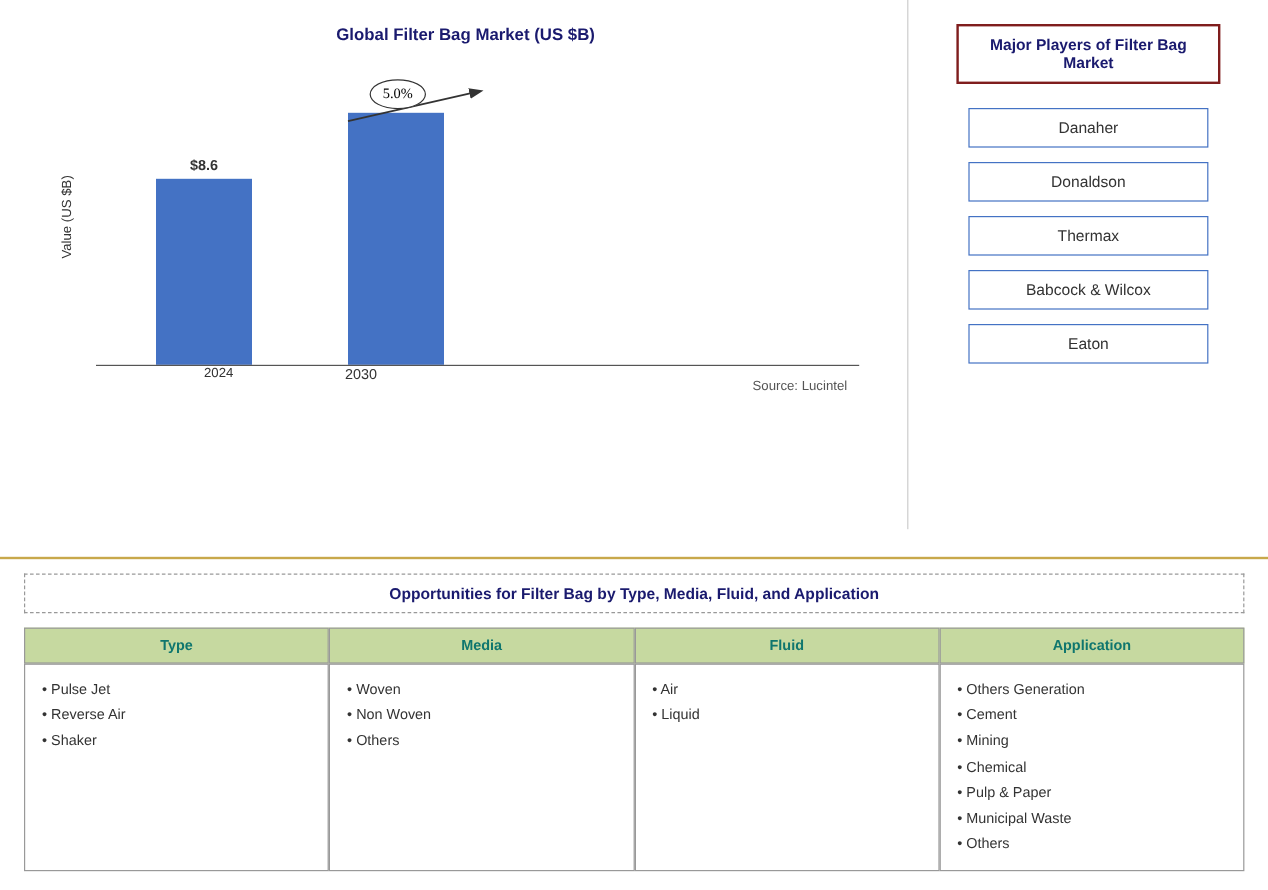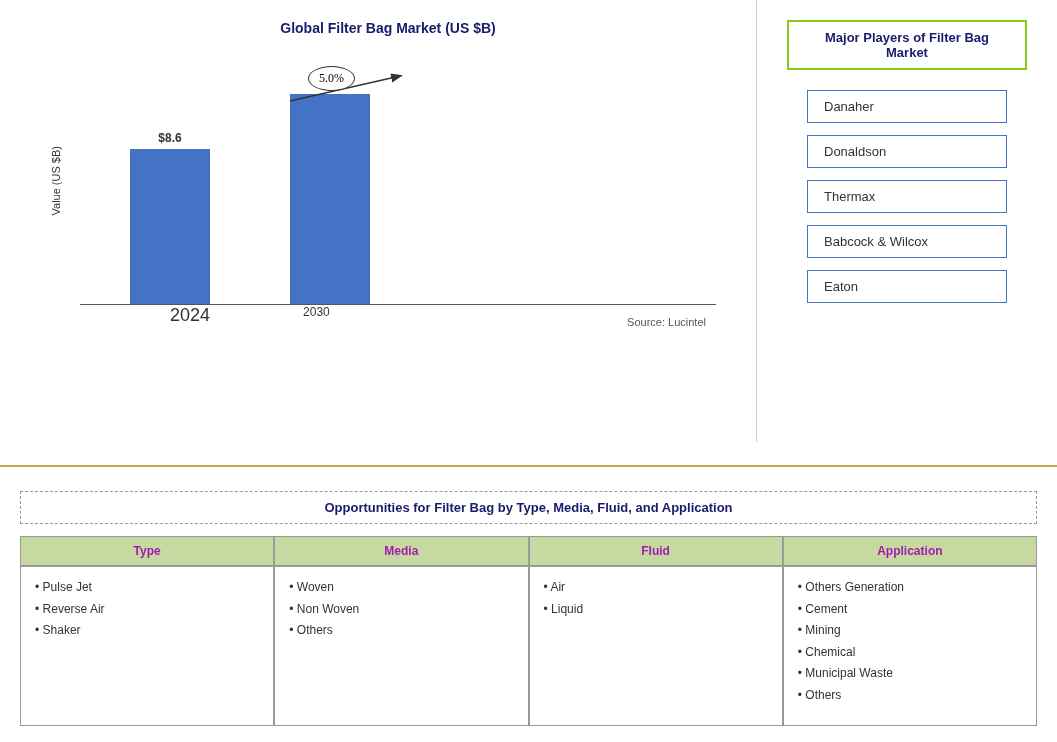--- a/index.html
+++ b/index.html
@@ -62,44 +62,44 @@
     
     .right-panel {
       width: 300px;
       padding: 20px 20px 20px 20px;
       display: flex;
       flex-direction: column;
       align-items: center;
     }
 
     .players-title-box {
-      border: 2px solid #84cc16;
+      border: 2px solid #7f1d1d;
       padding: 8px 16px;
       text-align: center;
       font-size: 13px;
       font-weight: bold;
       color: #1a1a6e;
       margin-bottom: 20px;
-      width: 240px;
+      width: 220px;
     }
 
     .player-item {
       border: 1px solid #4472c4;
       padding: 8px 16px;
       margin-bottom: 12px;
-      text-align: left;
+      text-align: center;
       font-size: 13px;
       color: #333;
       width: 200px;
       background: #fff;
     }
 
     
     .bottom-section {
-      padding: 24px 20px 16px 20px;
+      padding: 12px 20px 16px 20px;
     }
 
     .opportunities-title {
       border: 1.5px dashed #999;
       padding: 8px 16px;
       text-align: center;
       font-size: 13px;
       font-weight: bold;
       color: #1a1a6e;
       margin-bottom: 12px;
@@ -111,21 +111,21 @@
     }
 
     .opp-header-cell {
       flex: 1;
       background: #c6d9a0;
       border: 1px solid #999;
       text-align: center;
       padding: 7px 4px;
       font-size: 12px;
       font-weight: bold;
-      color: #a21caf;
+      color: #0f766e;
     }
 
     .opp-body-row {
       display: flex;
       flex-direction: row;
     }
 
     .opp-body-cell {
       flex: 1;
       border: 1px solid #999;
@@ -186,21 +186,21 @@
             <div style="display:flex; flex-direction:column; align-items:center; margin:0 40px;">
               <div style="font-size:12px; font-weight:bold; color:#333; margin-bottom:4px;">$11.5</div>
               <div style="width:80px; height:210px; background:#4472c4;"></div>
             </div>
 
           </div>
 
           <div style="border-top:1.5px solid #555; width:calc(100% - 20px); margin-left:10px;"></div>
 
           <div style="display:flex; flex-direction:row; padding-left:60px;">
-            <div style="margin:0 53px 0 40px; font-size:18px; color:#333;">2024</div>
+            <div style="margin:0 53px 0 40px; font-size:11px; color:#333;">2024</div>
             <div style="margin:0 40px; font-size:12px; color:#333;">2030</div>
           </div>
 
         </div>
       </div>
 
       <div style="font-size:11px; color:#555; text-align:right; width:100%; margin-top:10px; padding-right:20px;">Source: Lucintel</div>
     </div>
 
     <div class="right-panel">
@@ -250,20 +250,21 @@
           <li>Liquid</li>
         </ul>
       </div>
 
       <div class="opp-body-cell">
         <ul>
           <li>Others Generation</li>
           <li>Cement</li>
           <li>Mining</li>
           <li>Chemical</li>
+          <li>Pulp &amp; Paper</li>
           <li>Municipal Waste</li>
           <li>Others</li>
         </ul>
       </div>
     </div>
 
   </div>
 
 </div>
 

